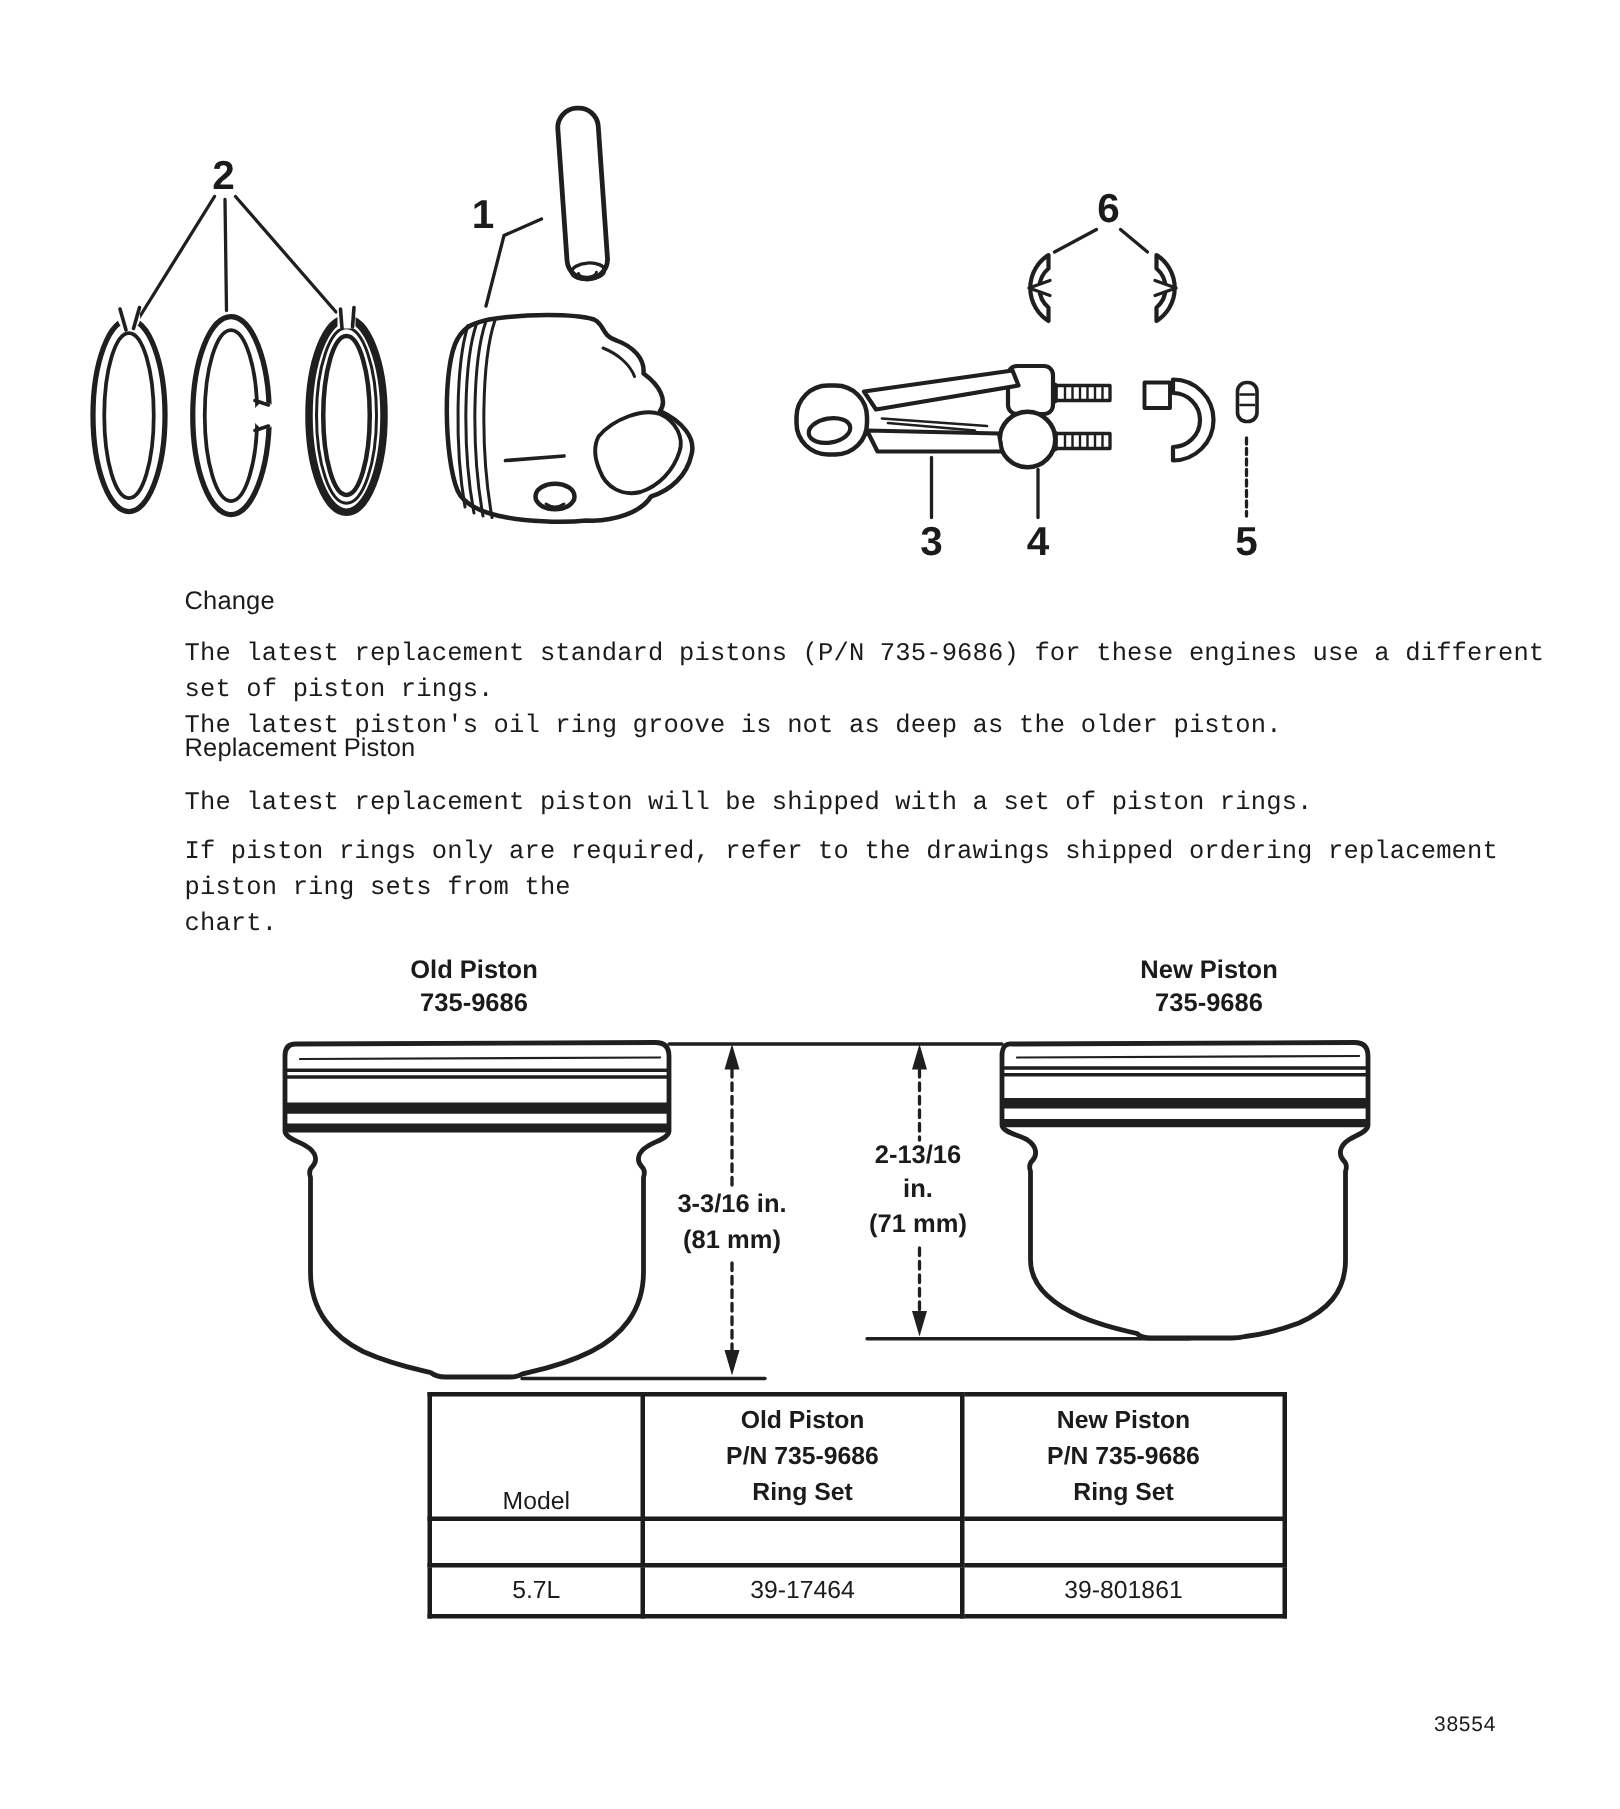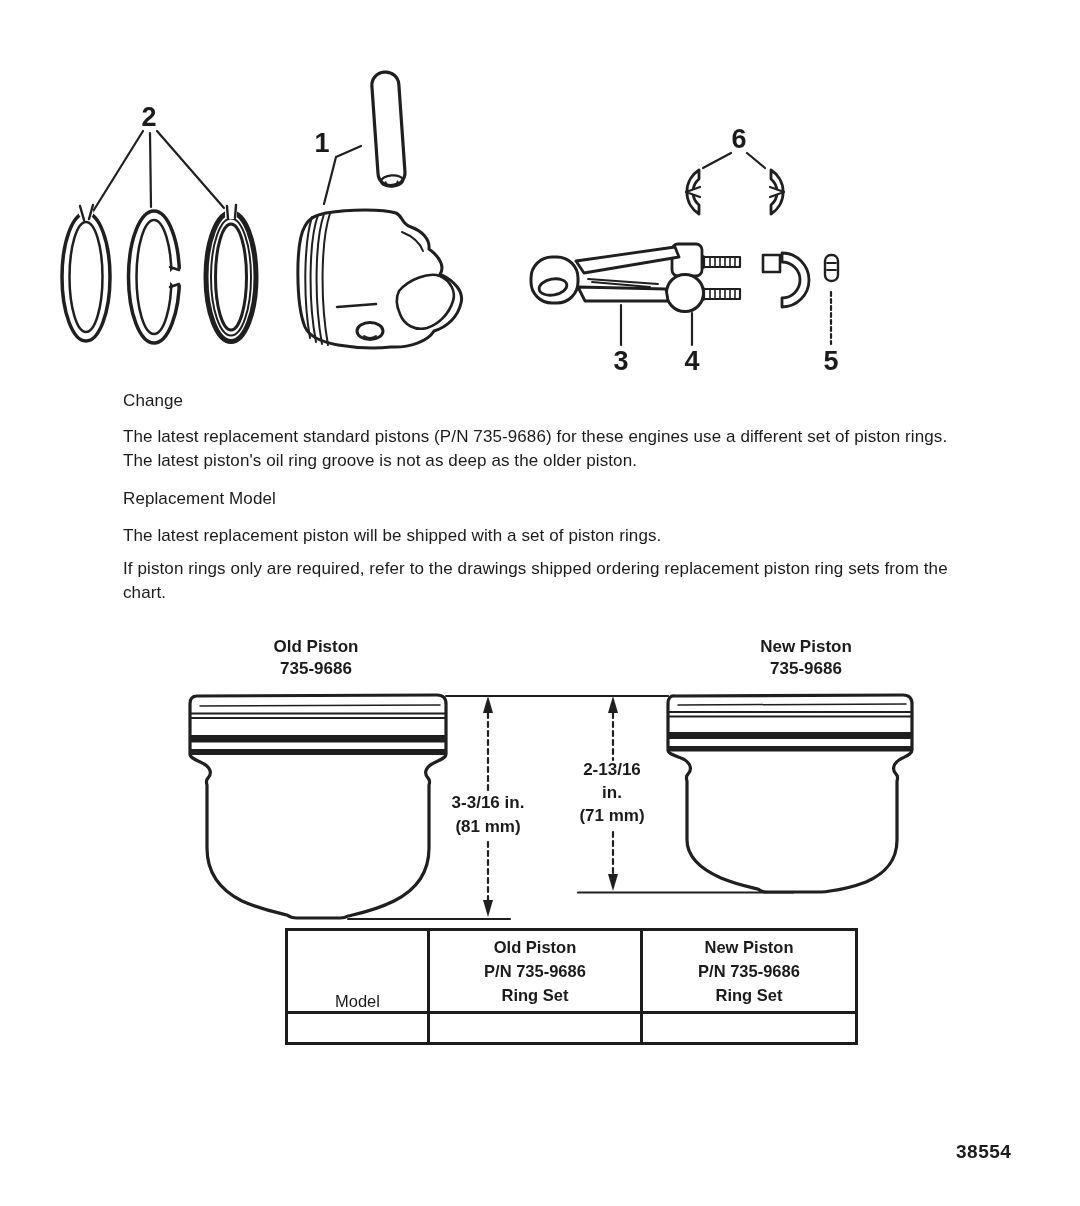--- a/index.html
+++ b/index.html
@@ -2,23 +2,23 @@
 <html><head>
 <meta charset="utf-8">
 <style>
   html,body{margin:0;padding:0;}
   body{
     width:1080px;height:1206px;position:relative;background:#ffffff;
     font-family:"Liberation Sans",sans-serif;color:#1b1b1b;overflow:hidden;
   }
   .abs{position:absolute;}
   .sec-heading{font-size:17px;font-weight:normal;letter-spacing:.1px;}
-  .para{font-size:17px;line-height:24px;letter-spacing:.1px;white-space:pre-line;width:915px;}
+  .para{font-size:17px;line-height:24px;letter-spacing:.1px;white-space:pre-line;width:915px;font-family:Liberation Mono, monospace;}
   .piston-title{font-size:17px;font-weight:bold;line-height:22px;text-align:center;width:160px;}
-  .fig-num{font-size:19px;font-weight:bold;letter-spacing:.5px;}
+  .fig-num{font-size:14px;font-weight:normal;letter-spacing:.5px;}
   svg{display:block;}
   svg text{font-family:"Liberation Sans",sans-serif;fill:#1b1b1b;}
   .callout{font-size:27px;font-weight:bold;text-anchor:middle;}
   .dim{font-size:17px;font-weight:bold;text-anchor:middle;}
   .ln{stroke:#1f1f1f;stroke-width:2.2;fill:none;stroke-linecap:round;}
   .pt{stroke:#1f1f1f;fill:#ffffff;stroke-linejoin:round;stroke-linecap:round;}
   .det{stroke:#1f1f1f;fill:none;stroke-linecap:round;}
   .fill{fill:#1f1f1f;stroke:none;}
   table.parts{border-collapse:collapse;table-layout:fixed;width:570px;}
   table.parts td{border:3px solid #1c1c1c;text-align:center;font-size:16.5px;padding:0;}
@@ -148,21 +148,21 @@
     <path class="ln" stroke-dasharray="4,3" d="M831,292 L831,344"></path>
     <text class="callout" x="831" y="370">5</text>
   </g>
 </svg>
 
 <div class="abs sec-heading" style="left:123px;top:391px">Change</div>
 
 <div class="abs para" style="left:123px;top:425px">The latest replacement standard pistons (P/N 735-9686) for these engines use a different set of piston rings.
 The latest piston's oil ring groove is not as deep as the older piston.</div>
 
-<div class="abs sec-heading" style="left:123px;top:489px">Replacement Model</div>
+<div class="abs sec-heading" style="left:123px;top:489px">Replacement Piston</div>
 
 <div class="abs para" style="left:123px;top:524px">The latest replacement piston will be shipped with a set of piston rings.</div>
 
 <div class="abs para" style="left:123px;top:557px">If piston rings only are required, refer to the drawings shipped ordering replacement piston ring sets from the
 chart.</div>
 
 <div class="abs piston-title" style="left:236px;top:636px">
   <div>Old Piston</div>
   <div>735-9686</div>
 </div>
@@ -242,16 +242,21 @@
         <div>New Piston</div>
         <div>P/N 735-9686</div>
         <div>Ring Set</div>
       </td>
     </tr>
     <tr class="empty-row">
       <td></td>
       <td></td>
       <td></td>
     </tr>
+    <tr class="data-row">
+      <td>5.7L</td>
+      <td>39-17464</td>
+      <td>39-801861</td>
+    </tr>
   </tbody>
 </table>
 
 <div class="abs fig-num" style="left:956px;top:1141px">38554</div>
 
 </body></html>

